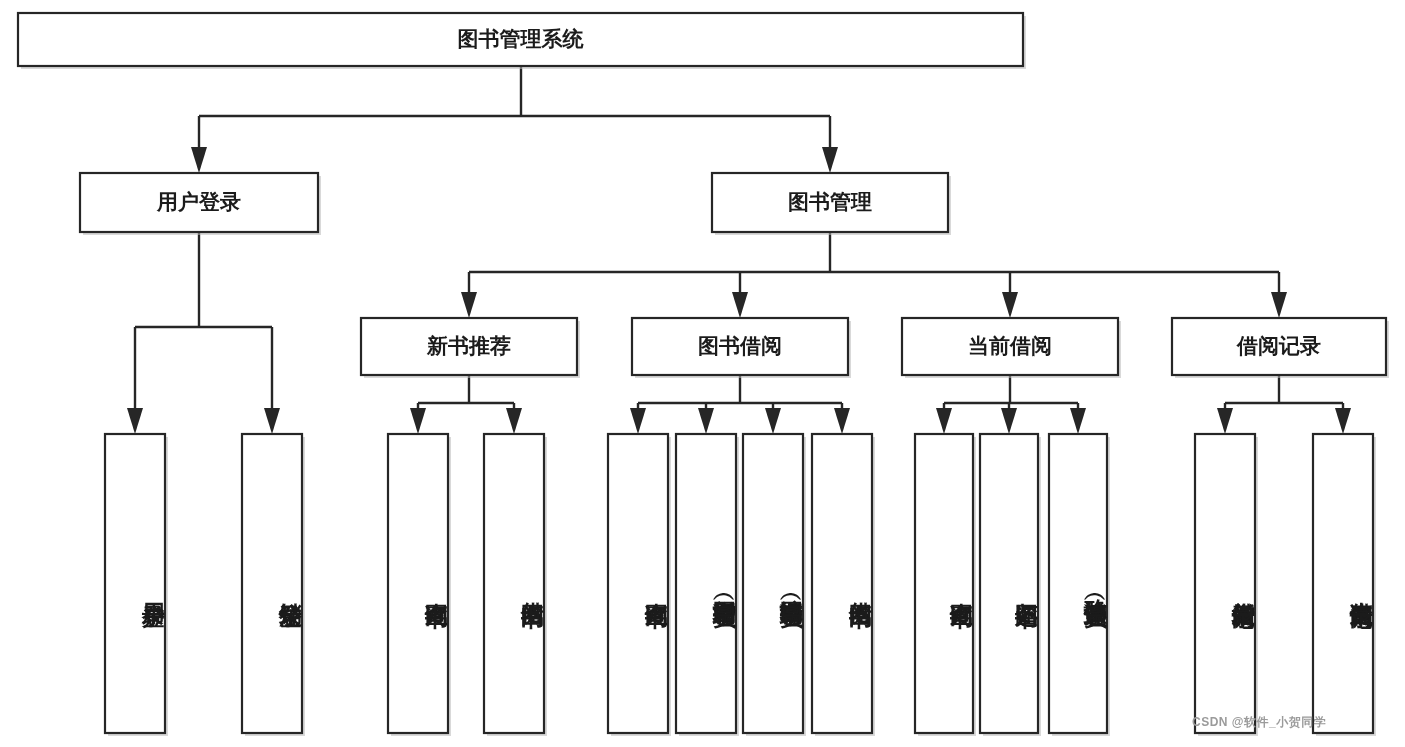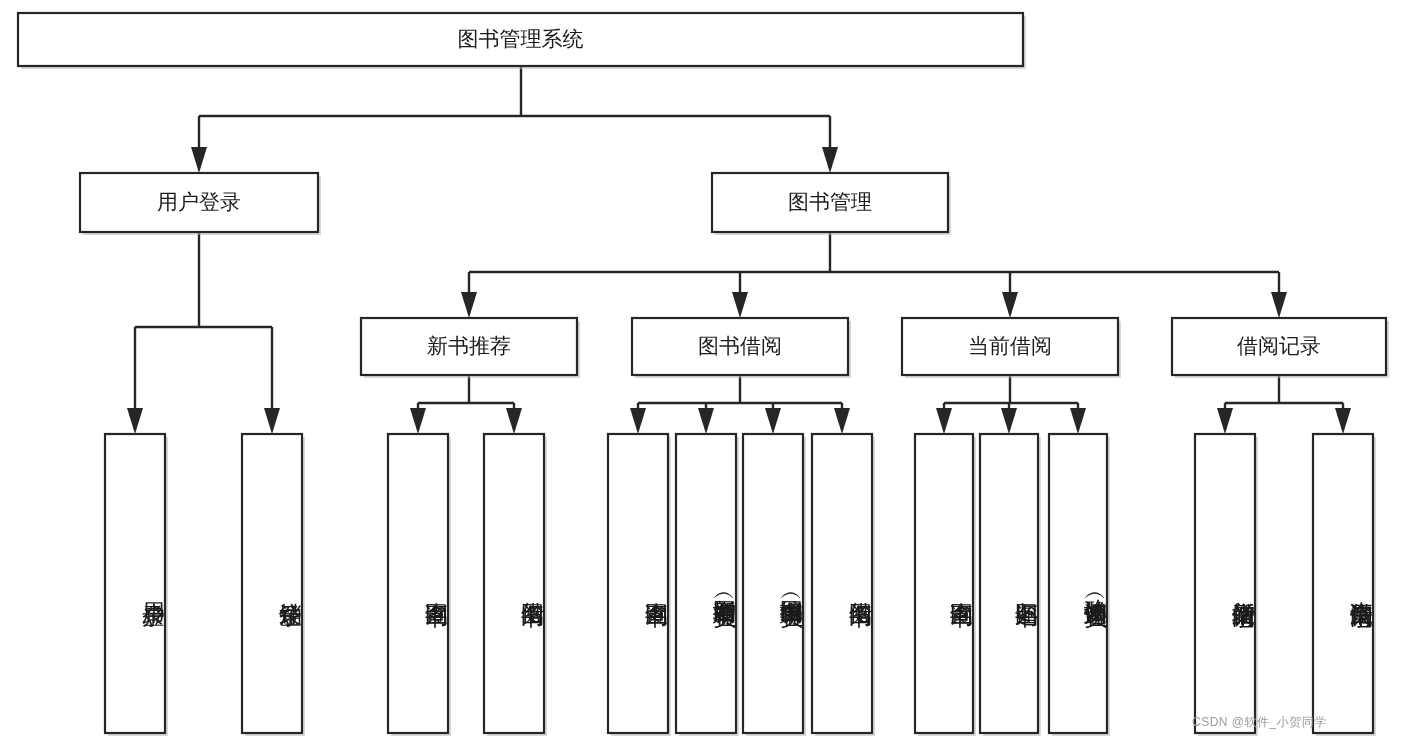--- a/index.html
+++ b/index.html
@@ -11,20 +11,21 @@
     width: 1405px;
     height: 747px;
     font-family: "Liberation Sans", "DejaVu Sans", sans-serif;
     overflow: hidden;
     position: relative;
   }
   #diagram-root {
     position: relative;
     width: 1405px;
     height: 595px;
+    font-weight: bold;
   }
   svg.diagram {
     position: absolute;
     top: 0;
     left: 0;
     width: 1405px;
     height: 747px;
     display: block;
   }
   .node-box {

